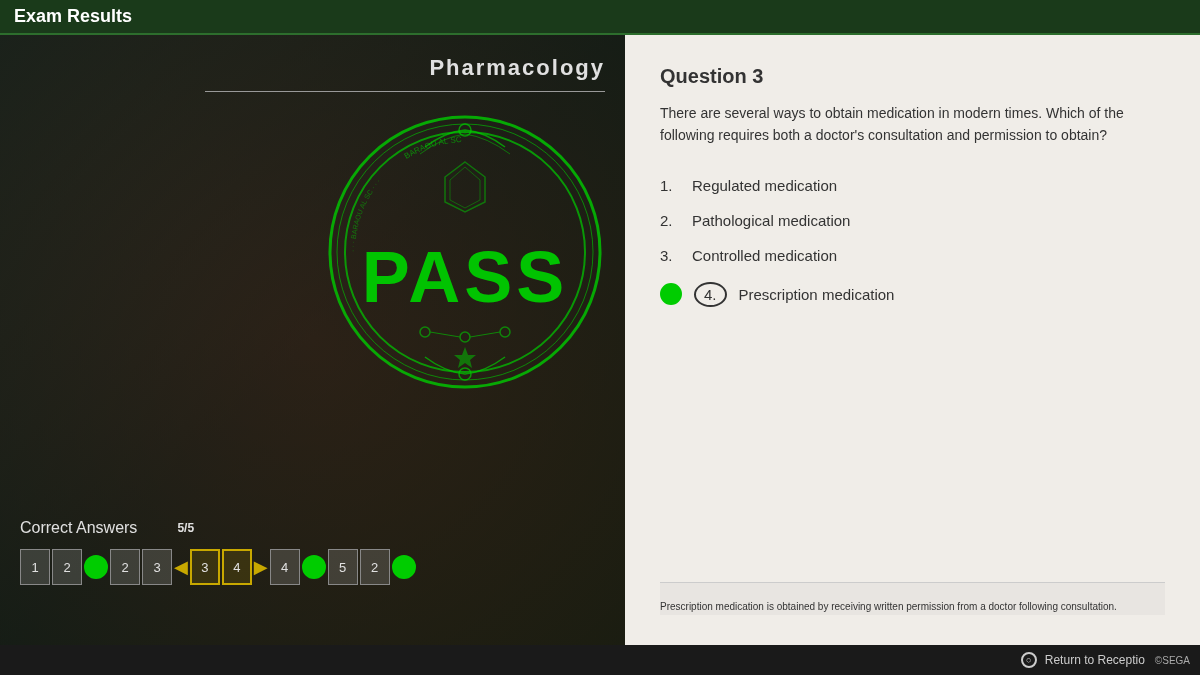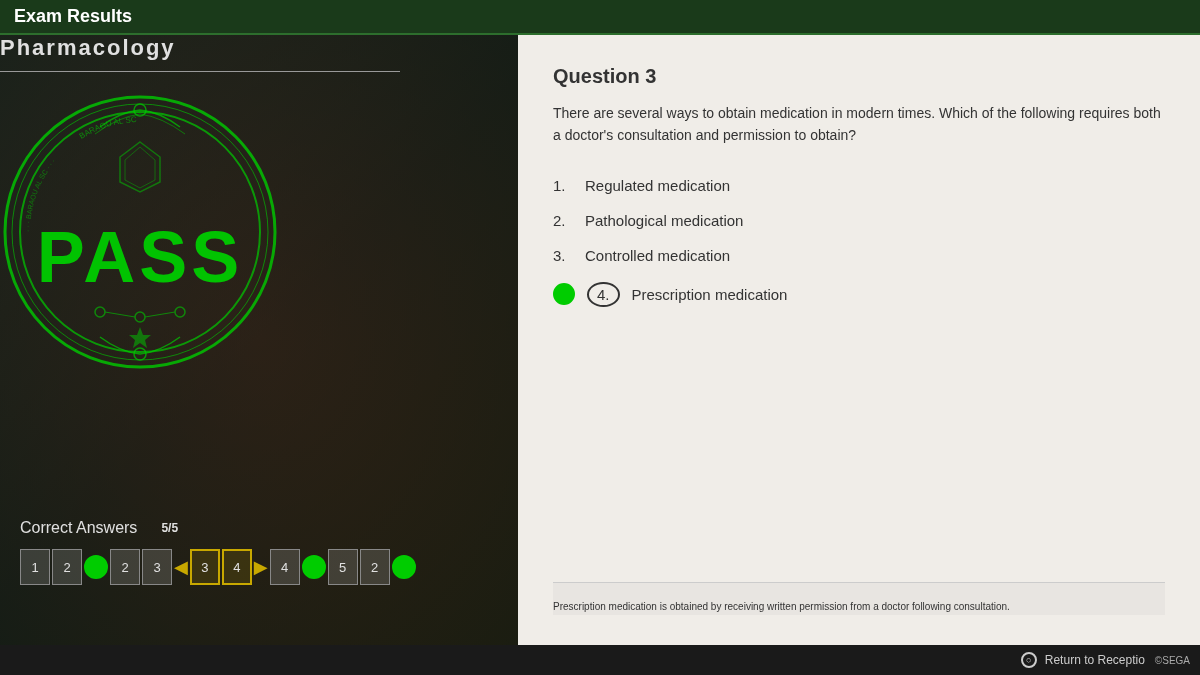--- a/index.html
+++ b/index.html
@@ -32,26 +32,27 @@
 
     
     #main {
       display: flex;
       flex: 1;
       overflow: hidden;
     }
 
     
     #left-panel {
-      width: 518px;
+      width: 625px;
       background: linear-gradient(135deg, #2a2a2a 0%, #1a1a1a 50%, #2a1a0a 100%);
       display: flex;
       flex-direction: column;
-      align-items: flex-start;
+      align-items: flex-end;
       justify-content: flex-start;
+      padding: 20px;
       position: relative;
       overflow: hidden;
     }
 
     
     #left-panel::before {
       content: '';
       position: absolute;
       inset: 0;
       background: radial-gradient(ellipse at center, rgba(60,40,20,0.5) 0%, rgba(20,30,20,0.7) 100%);
@@ -94,21 +95,21 @@
       position: absolute;
       bottom: 60px;
       left: 20px;
       right: 20px;
       z-index: 2;
     }
 
     #correct-answers-row {
       display: flex;
       align-items: center;
-      gap: 24px;
+      gap: 40px;
       margin-bottom: 12px;
     }
 
     #correct-answers-label {
       color: #e0e0e0;
       font-size: 16px;
     }
 
     #correct-answers-value {
       color: #e0e0e0;

